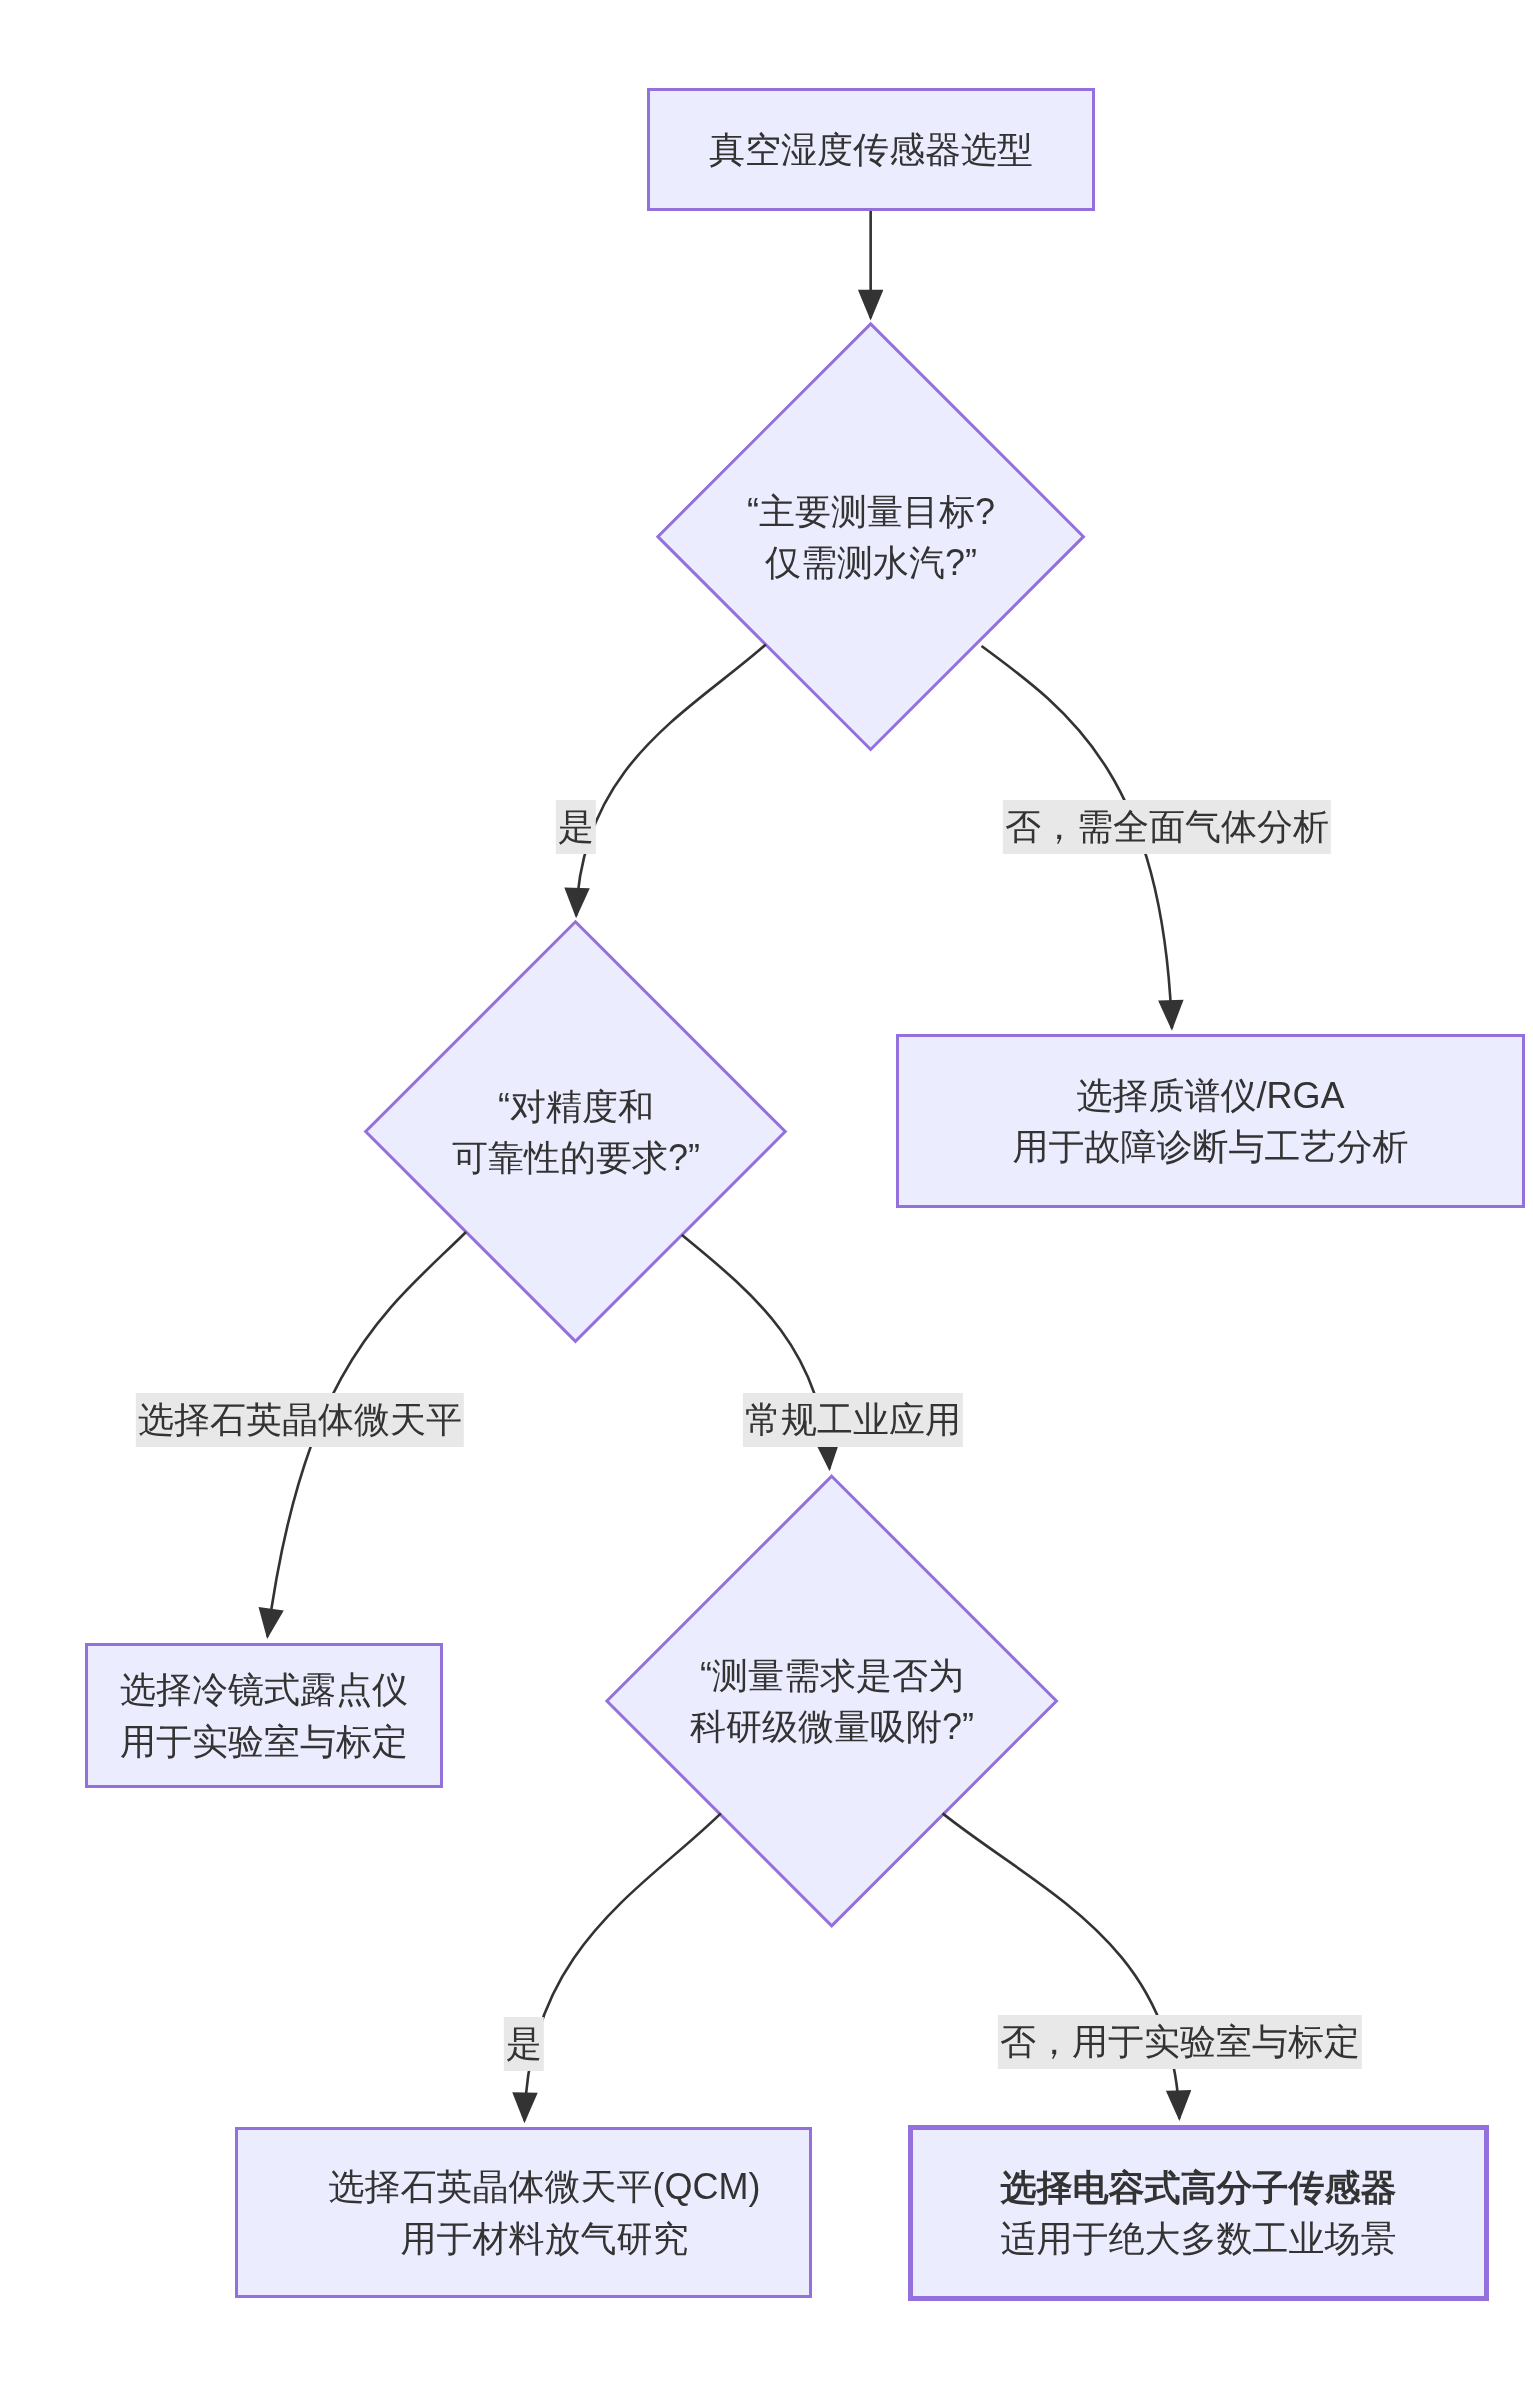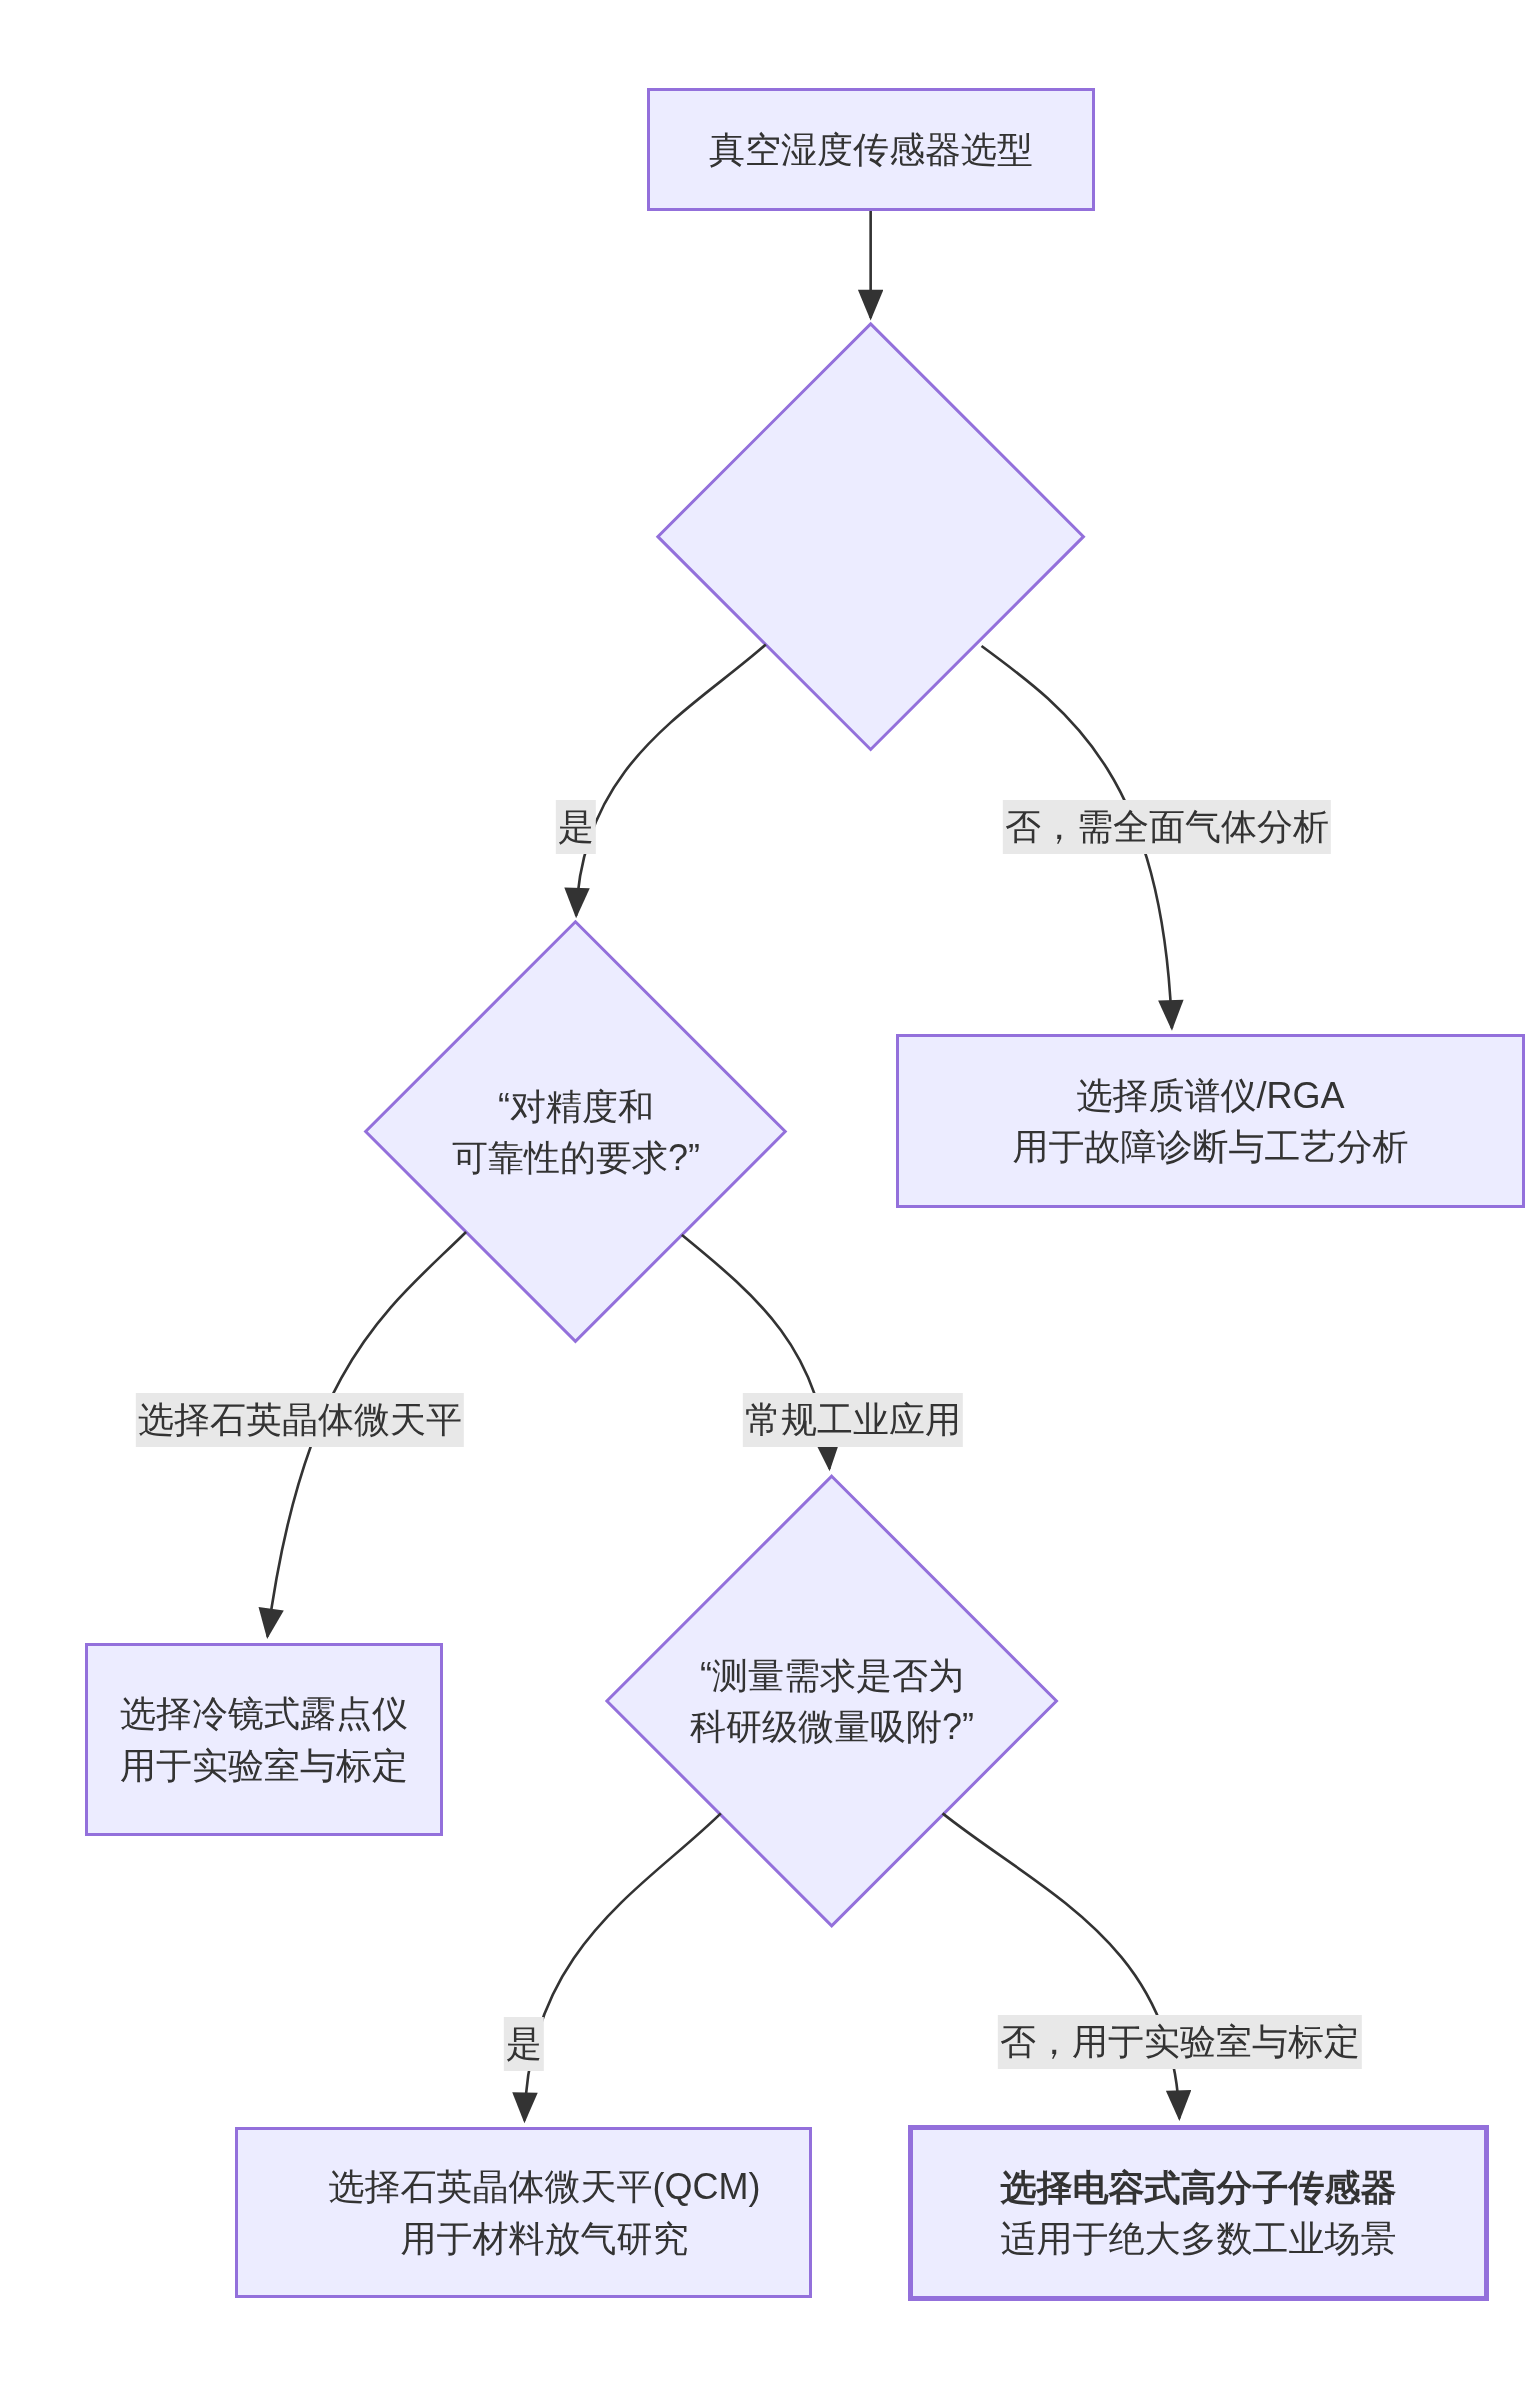--- a/index.html
+++ b/index.html
@@ -58,35 +58,37 @@
 
   <div class="node" style="left:647px;top:88px;width:448px;height:123px;align-items:center;">
     <span>真空湿度传感器选型</span>
   </div>
 
   <div class="node" style="left:896px;top:1034px;width:629px;height:174px;">
     <span>选择质谱仪/RGA
 用于故障诊断与工艺分析</span>
   </div>
 
-  <div class="node" style="left:85px;top:1643px;width:358px;height:193px;">
+  <div class="node" style="left:85px;top:1643px;width:358px;height:145px;">
     <span>选择冷镜式露点仪
 用于实验室与标定</span>
   </div>
 
   <div class="node" style="left:235px;top:2127px;width:577px;height:171px;padding-left:42px;">
     <span>选择石英晶体微天平(QCM)
 用于材料放气研究</span>
   </div>
 
   <div class="node emphasized" style="left:908px;top:2125px;width:581px;height:176px;">
     <span class="line1-bold">选择电容式高分子传感器</span>
     <span>适用于绝大多数工业场景</span>
   </div>
 
+  <div class="diamond-label" style="left:871px;top:537px;">“主要测量目标?
+仅需测水汽?”</div>
   <div class="diamond-label" style="left:576px;top:1132px;">“对精度和
 可靠性的要求?”</div>
   <div class="diamond-label" style="left:832px;top:1701px;">“测量需求是否为
 科研级微量吸附?”</div>
 
   <div class="edge-label" style="left:576px;top:827px;">是</div>
   <div class="edge-label" style="left:1167px;top:827px;">否，需全面气体分析</div>
   <div class="edge-label" style="left:300px;top:1420px;">选择石英晶体微天平</div>
   <div class="edge-label" style="left:853px;top:1420px;">常规工业应用</div>
   <div class="edge-label" style="left:524px;top:2044px;">是</div>

